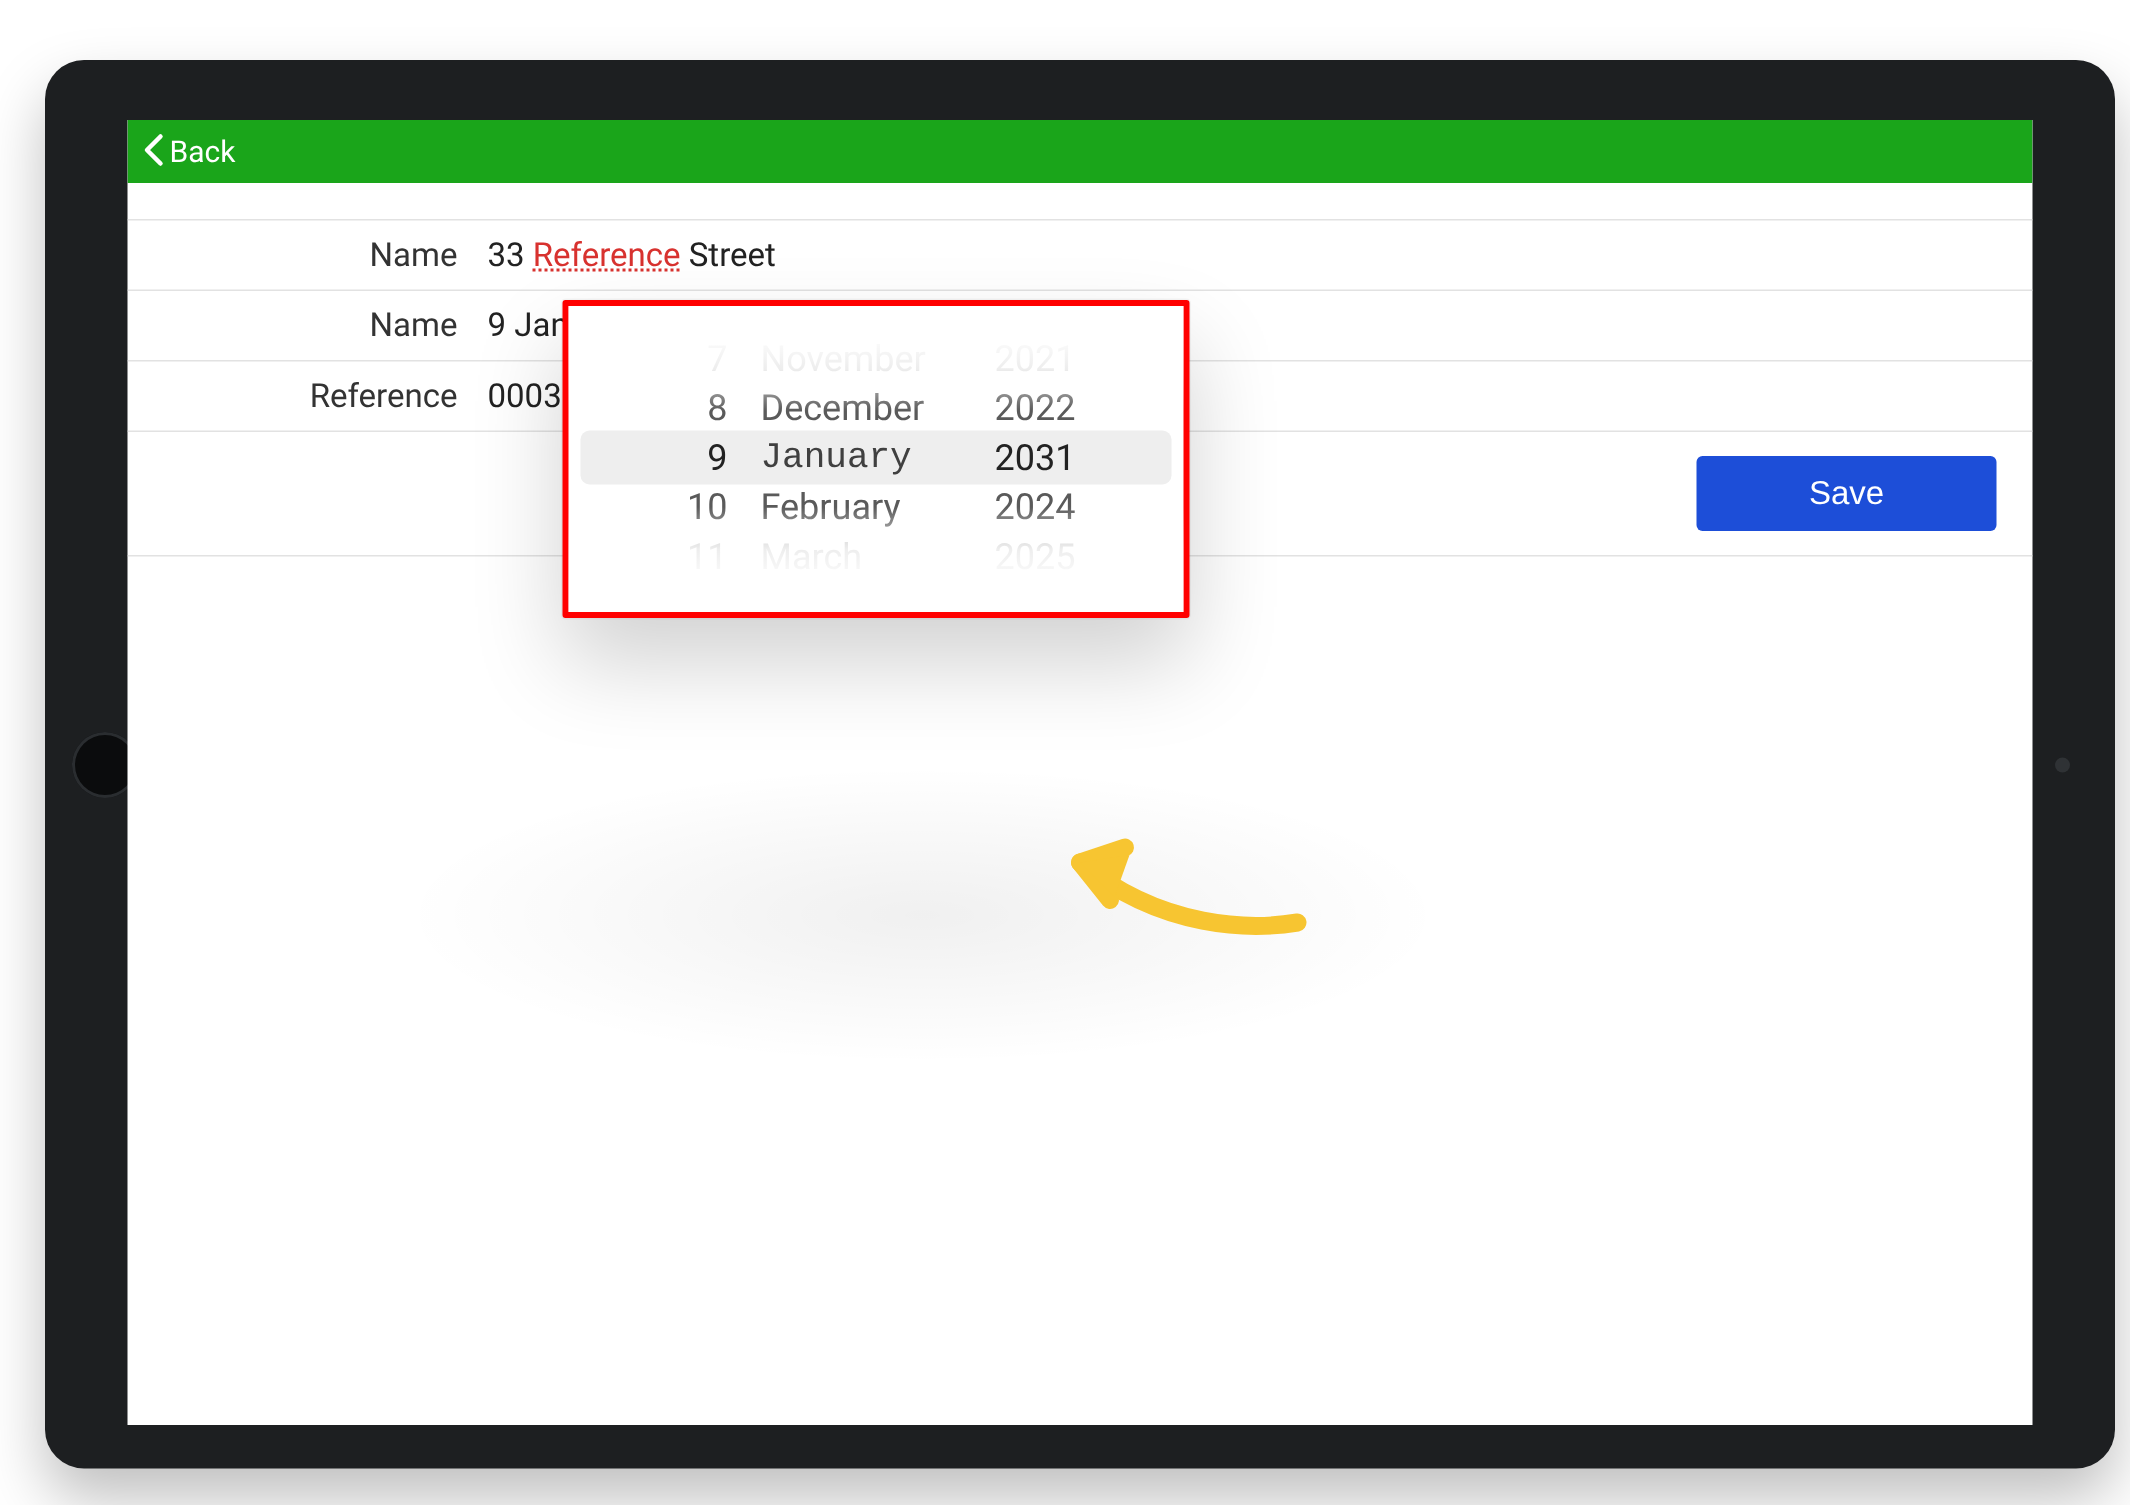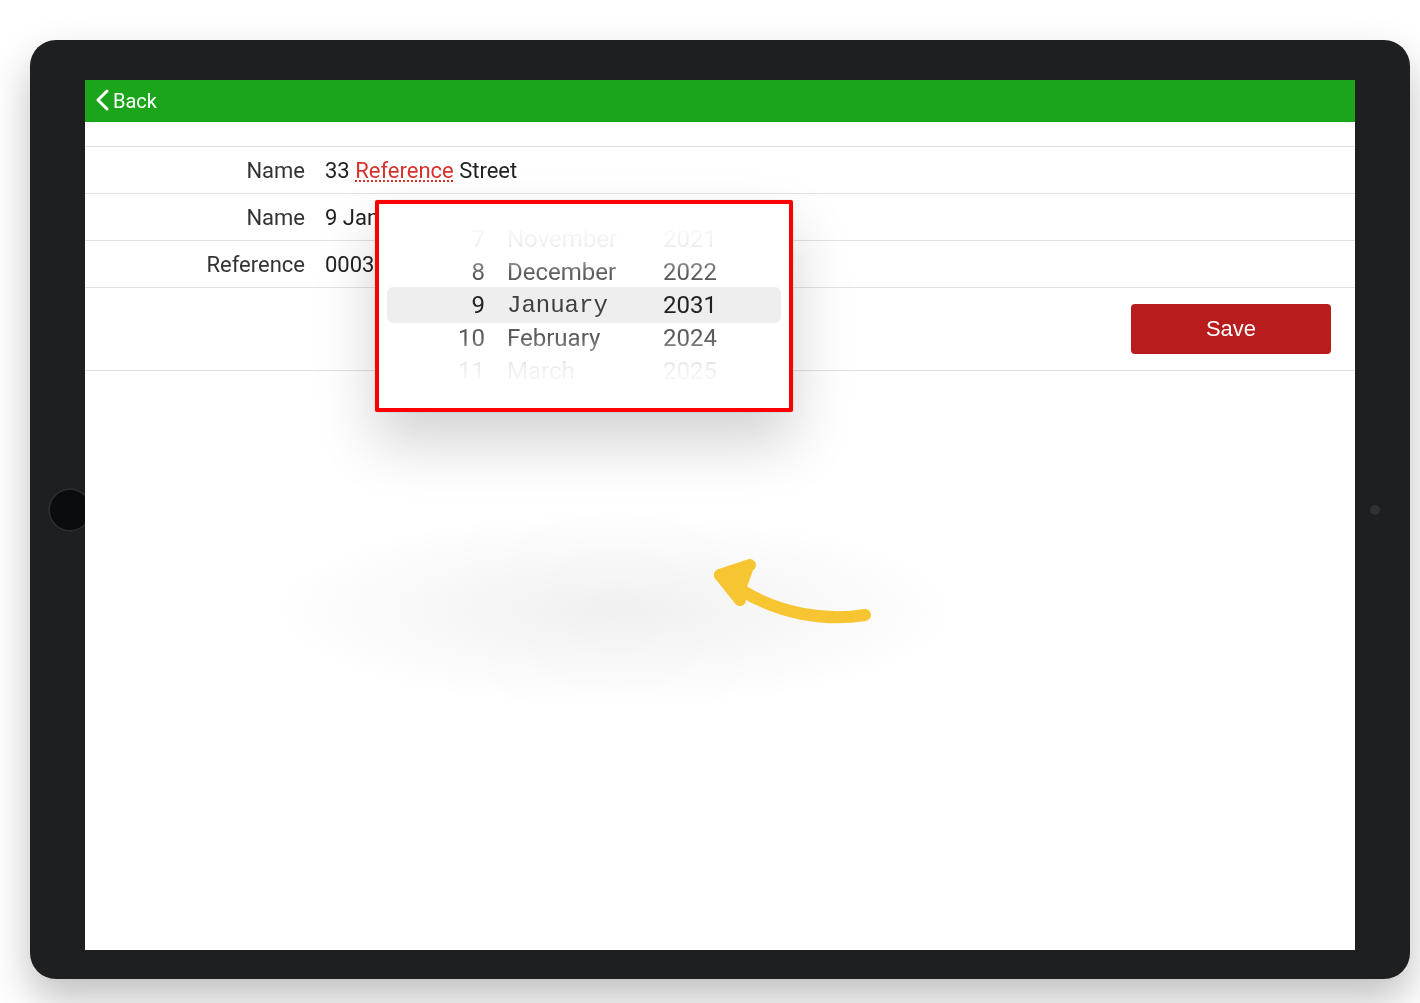--- a/index.html
+++ b/index.html
@@ -17,21 +17,21 @@
 
   
   .form{padding-top:6px}
   .row{display:flex;align-items:center;border-bottom:1px solid #e2e2e2;height:46px;font-size:22px}
   .row:first-child{border-top:1px solid #e2e2e2;margin-top:18px}
   .lbl{width:220px;text-align:right;padding-right:20px;color:#333}
   .val{flex:1;color:#222}
   .val.name .sp{color:#d8322f;text-decoration:underline;text-decoration-style:dotted;text-decoration-color:#d8322f;text-decoration-thickness:2px;text-underline-offset:3px}
 
   .savewrap{display:flex;justify-content:flex-end;padding:16px 24px 16px 0}
-  .btn-green{background:#b91c1c;color:#fff;font-size:22px;border:none;border-radius:4px;padding:12px 0;width:200px;text-align:center;cursor:pointer}
+  .btn-green{background:#1d4ed8;color:#fff;font-size:22px;border:none;border-radius:4px;padding:12px 0;width:200px;text-align:center;cursor:pointer}
 
   
   .popover{position:absolute;left:290px;top:120px;width:410px;border:4px solid #ff0000;background:#fff;box-shadow:0 30px 60px rgba(0,0,0,.18),0 0 0 1px rgba(0,0,0,.04);border-radius:2px;z-index:5}
   .wheel{display:flex;justify-content:center;gap:0;padding:4px 0 0 0;position:relative;height:200px;overflow:hidden}
   .col{height:200px;overflow:hidden;position:relative;text-align:center}
   .col.day{width:80px;text-align:right;padding-right:16px}
   .col.mon{width:150px;text-align:left;padding-left:6px}
   .col.year{width:100px;text-align:left;padding-left:6px}
   .col ul{list-style:none;margin:0;padding:0}
   .col li{height:33px;line-height:33px;font-size:24px;color:#333}

